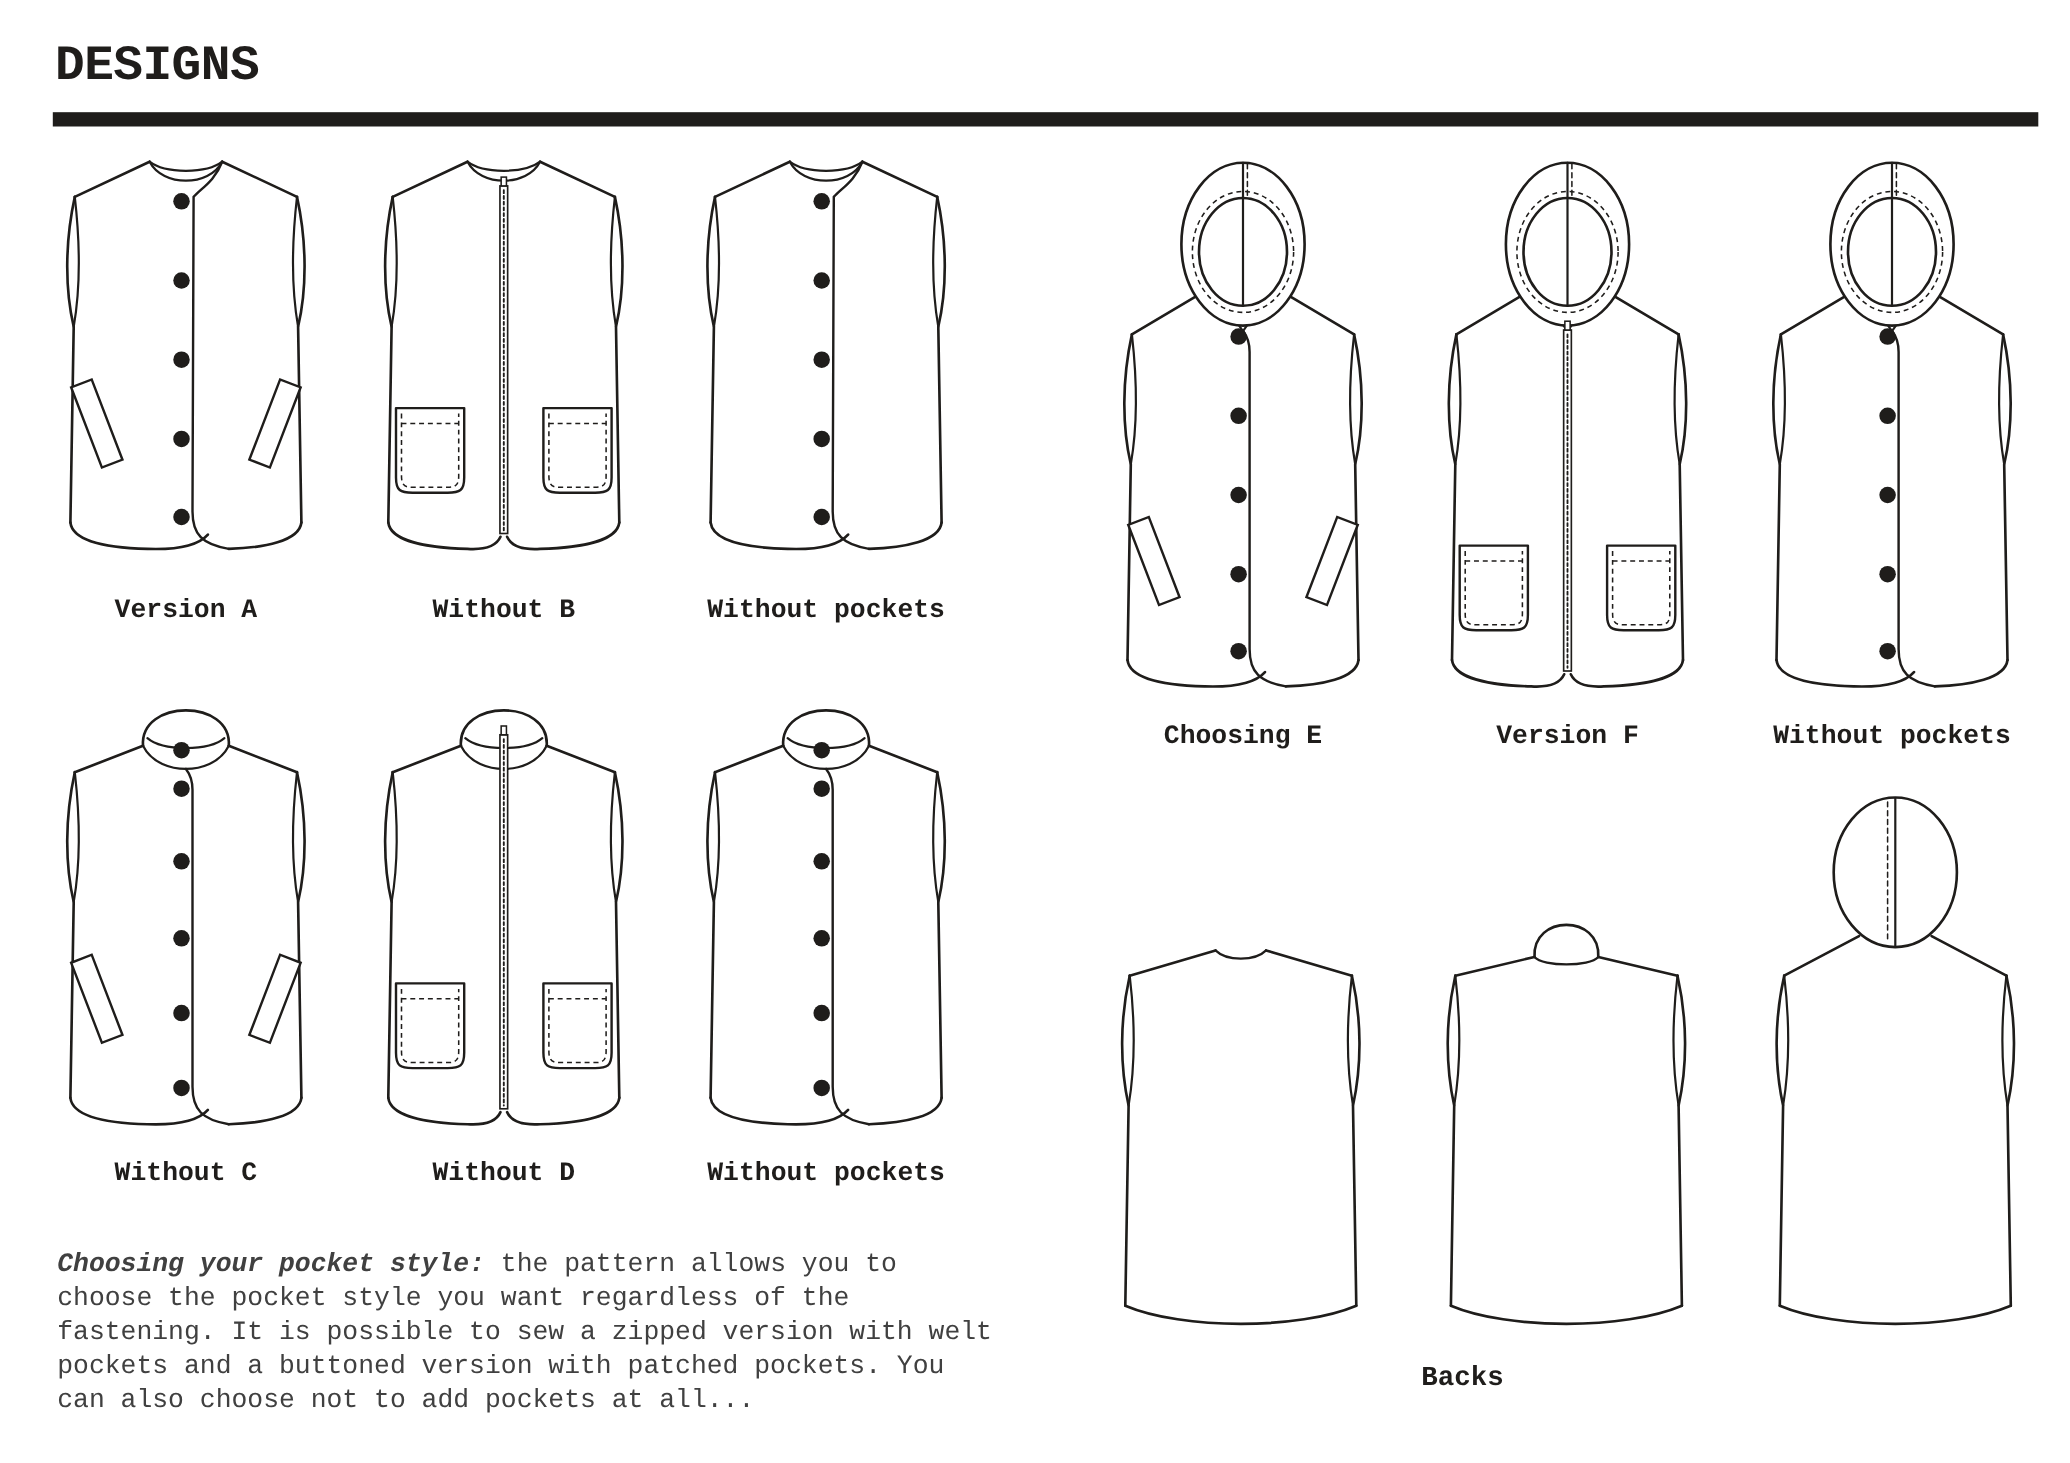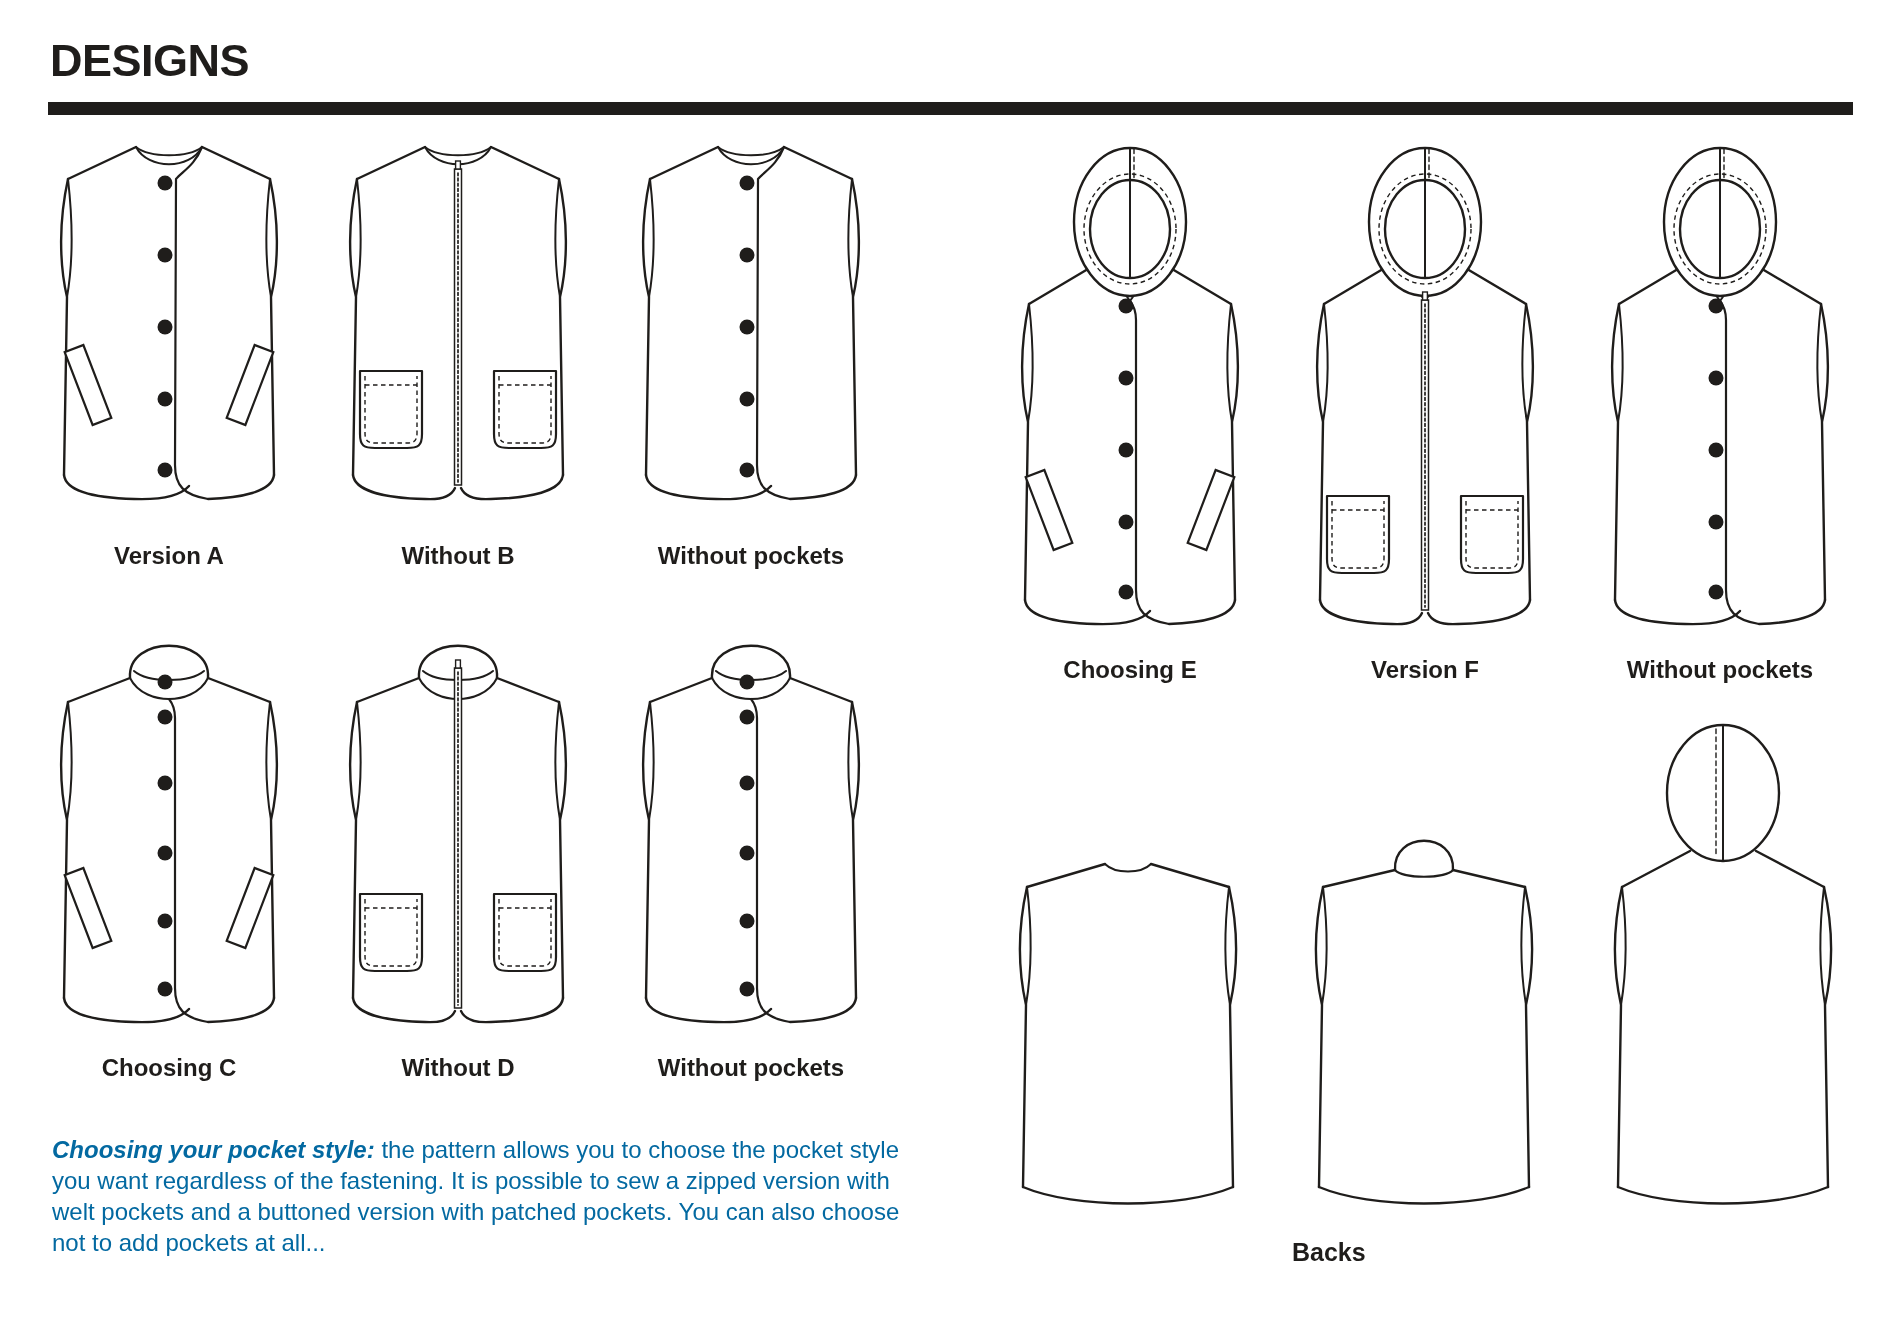--- a/index.html
+++ b/index.html
@@ -1,25 +1,25 @@
 <!DOCTYPE html>
 <html><head>
 <meta charset="utf-8">
 <style>
   html,body{margin:0;padding:0;background:#ffffff;}
   .page{position:relative;width:1882px;height:1330px;background:#ffffff;overflow:hidden;
-        font-family:Liberation Sans, sans-serif;color:#1f1d1b;}
+        font-family:Liberation Mono, monospace;color:#1f1d1b;}
   .title{position:absolute;left:50px;top:38px;margin:0;font-size:45px;line-height:1;
          font-weight:700;letter-spacing:-0.5px;color:#1f1d1b;}
   .rule{position:absolute;left:48px;top:102px;width:1805px;height:13px;background:#1f1d1b;}
   .garment{position:absolute;width:260px;height:520px;}
   .garment svg{display:block;}
   .glabel{position:absolute;width:260px;text-align:center;font-size:24px;font-weight:700;color:#1f1d1b;}
   .note{position:absolute;left:52px;top:1134px;width:852px;margin:0;
-        font-size:24px;line-height:31px;color:#0369a1;}
+        font-size:24px;line-height:31px;color:#404040;}
   .note .lead{font-weight:700;font-style:italic;}
   .backs-label{position:absolute;left:1292px;top:1238px;width:260px;text-align:left;
                font-size:25px;font-weight:700;color:#1f1d1b;}
 </style>
 </head>
 <body>
 
 <div class="page">
   <h1 class="title">DESIGNS</h1>
   <div class="rule"></div>
@@ -113,21 +113,21 @@
           <circle cx="109" cy="14" r="7.5" fill="#1f1d1b"></circle>
           <circle cx="109" cy="49" r="7.5" fill="#1f1d1b"></circle>
           <circle cx="109" cy="115" r="7.5" fill="#1f1d1b"></circle>
           <circle cx="109" cy="185" r="7.5" fill="#1f1d1b"></circle>
           <circle cx="109" cy="253" r="7.5" fill="#1f1d1b"></circle>
           <circle cx="109" cy="321" r="7.5" fill="#1f1d1b"></circle>
           <rect x="22" y="201" width="20" height="78" transform="rotate(-21 32 240)" fill="#fff" stroke="#1f1d1b" stroke-width="2.2"></rect>
           <rect x="184" y="201" width="20" height="78" transform="rotate(21 194 240)" fill="#fff" stroke="#1f1d1b" stroke-width="2.2"></rect>
         </svg>
       </div>
-      <div class="glabel" style="left: 39px; top: 1054px;">Choosing C</div>
+      <div class="glabel" style="left: 39px; top: 1054px;">Without C</div>
       <div class="garment" style="left: 328px; top: 528px;">
         <svg viewBox="-17 -140 260 520" width="260" height="520">
           <path d="M12,34 C3,75 3,118 11,152 L8,330" fill="none" stroke="#1f1d1b" stroke-width="2.4" stroke-linecap="round" stroke-linejoin="round"></path>
           <path d="M12,34 C17,78 17,118 11,152" fill="none" stroke="#1f1d1b" stroke-width="2" stroke-linecap="round" stroke-linejoin="round"></path>
           <path d="M214,34 C223,75 223,118 215,152 L218,330" fill="none" stroke="#1f1d1b" stroke-width="2.4" stroke-linecap="round" stroke-linejoin="round"></path>
           <path d="M214,34 C209,78 209,118 215,152" fill="none" stroke="#1f1d1b" stroke-width="2" stroke-linecap="round" stroke-linejoin="round"></path>
           <path d="M12,34 L74,10" fill="none" stroke="#1f1d1b" stroke-width="2.4" stroke-linecap="round" stroke-linejoin="round"></path>
           <path d="M214,34 L152,10" fill="none" stroke="#1f1d1b" stroke-width="2.4" stroke-linecap="round" stroke-linejoin="round"></path>
           <path d="M74,10 C71,-33 155,-33 152,10" fill="none" stroke="#1f1d1b" stroke-width="2.4" stroke-linecap="round" stroke-linejoin="round"></path>
           <path d="M74,10 C82,26 100,31 113,31 C126,31 144,26 152,10" fill="none" stroke="#1f1d1b" stroke-width="2" stroke-linecap="round" stroke-linejoin="round"></path>

